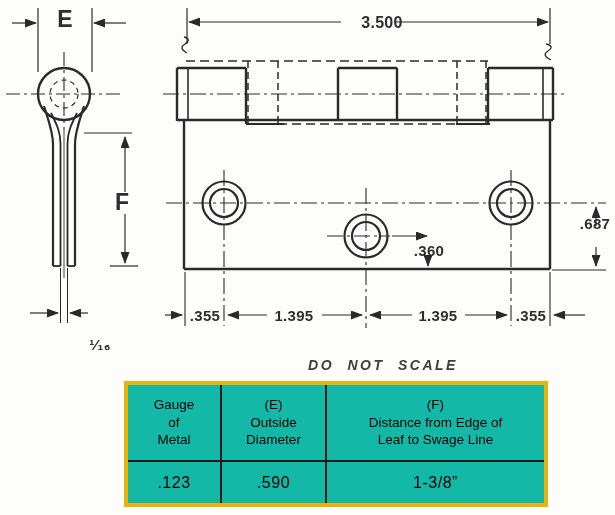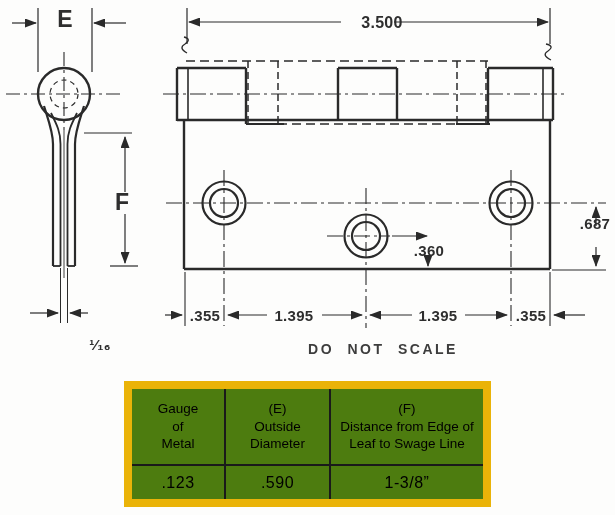--- a/index.html
+++ b/index.html
@@ -13,22 +13,22 @@
     transform:translateX(-50%);white-space:nowrap;line-height:1;
   }
   .lbl-dim{font-size:15px;letter-spacing:.3px;}
   .lbl-big{font-size:23px;}
   .lbl-note{
     font-size:14px;font-weight:bold;color:#3d3d3d;
     letter-spacing:2.5px;word-spacing:7px;
   }
   
   .spec{
-    position:absolute;left:124px;top:381px;width:367px;height:126px;
-    border:8px solid #eab308;box-sizing:border-box;background:#4d7c0f;
+    position:absolute;left:124px;top:381px;width:424px;height:126px;
+    border:4px solid #eab308;box-sizing:border-box;background:#14b8a6;
     display:grid;grid-template-columns:94px 105px 1fr;grid-template-rows:77px 1fr;
   }
   .spec .cell{
     border-right:2px solid #1a1a1a;border-bottom:2px solid #1a1a1a;
     display:flex;align-items:center;justify-content:center;text-align:center;
     color:#000;
   }
   .spec .cell:nth-child(3n){border-right:none;}
   .spec .cell.val{border-bottom:none;}
   .spec .hd{font-size:13.5px;line-height:1.3;white-space:pre-line;}
@@ -149,21 +149,21 @@
   <span class="lbl lbl-big" style="left:65px;top:8px;">E</span>
   <span class="lbl lbl-big" style="left:122px;top:191px;">F</span>
   <span class="lbl lbl-dim" style="left:100px;top:305px;margin-top:32px;">¹⁄₁₆</span>
   <span class="lbl lbl-dim" style="left:382px;top:15px;font-size:16px;">3.500</span>
   <span class="lbl lbl-dim" style="left:429px;top:243px;">.360</span>
   <span class="lbl lbl-dim" style="left:595px;top:216px;">.687</span>
   <span class="lbl lbl-dim" style="left:205px;top:308px;">.355</span>
   <span class="lbl lbl-dim" style="left:294px;top:308px;">1.395</span>
   <span class="lbl lbl-dim" style="left:438px;top:308px;">1.395</span>
   <span class="lbl lbl-dim" style="left:531px;top:308px;">.355</span>
-  <span class="lbl lbl-note" style="left:383px;top:342px;">DO NOT SCALE</span>
+  <span class="lbl lbl-note" style="left:383px;top:358px;font-style:italic;">DO NOT SCALE</span>
 
   <div class="spec">
     <div class="cell hd">Gauge
 of
 Metal</div>
     <div class="cell hd">(E)
 Outside
 Diameter</div>
     <div class="cell hd">(F)
 Distance from Edge of

